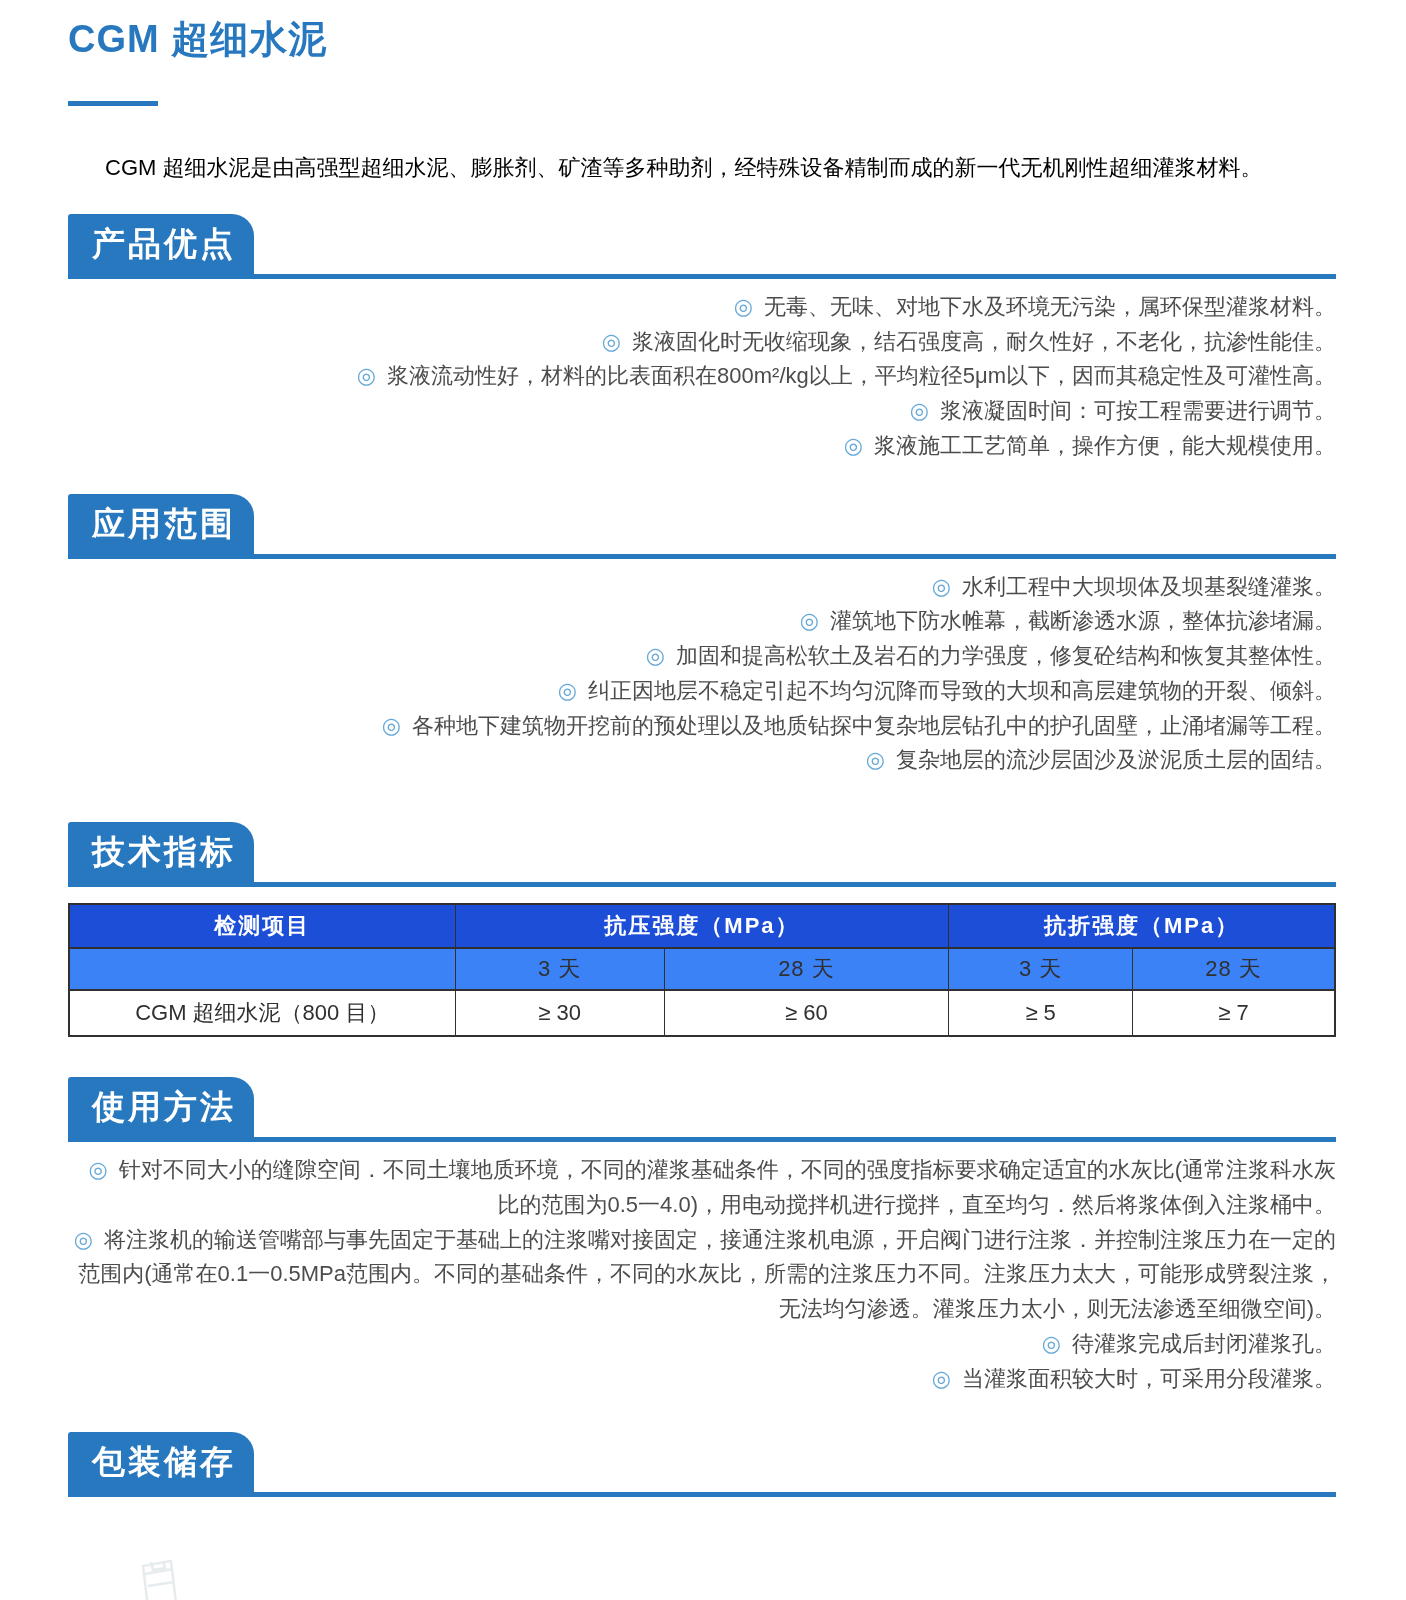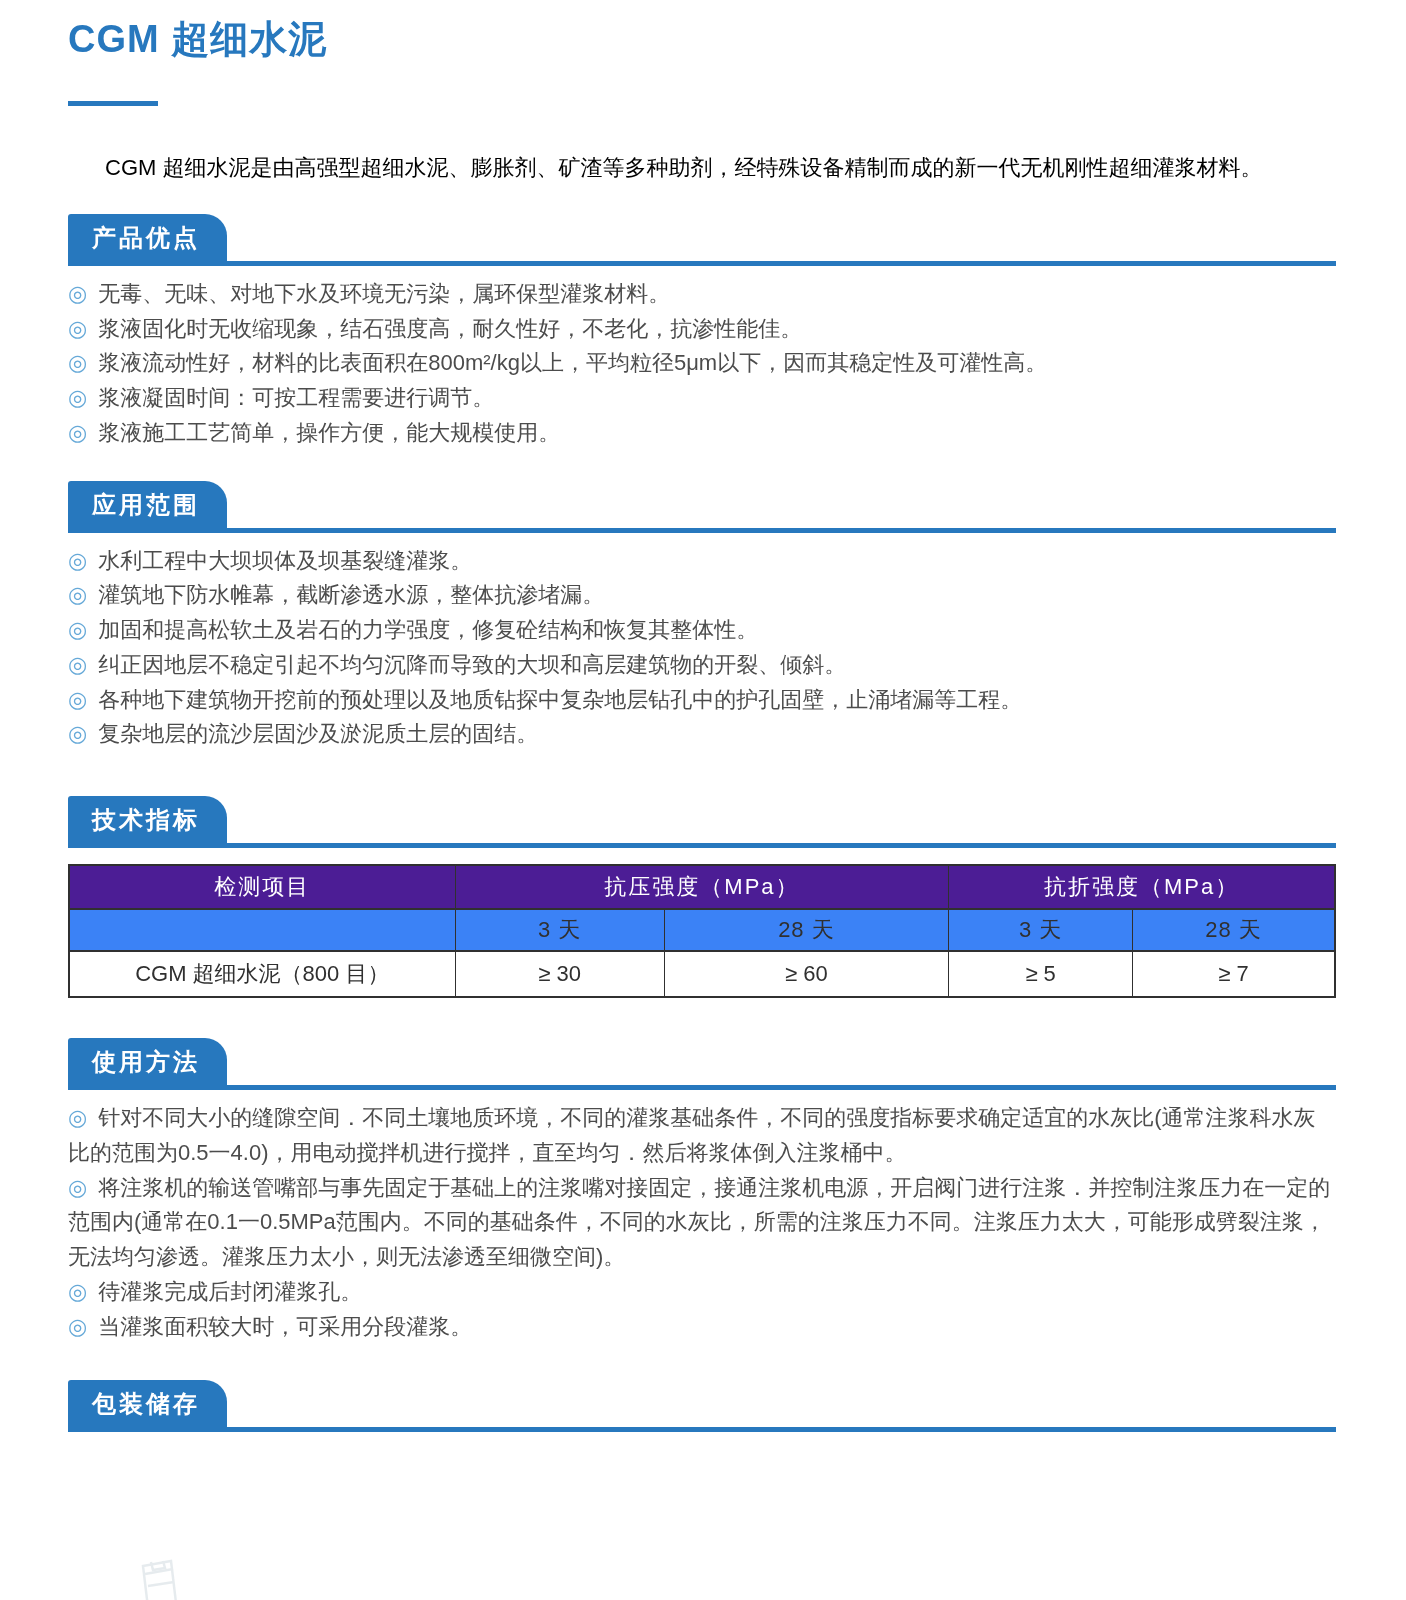--- a/index.html
+++ b/index.html
@@ -19,39 +19,39 @@
   .title-underline{width:90px;height:5px;background:#2778be;margin-top:36px;}
 
   
   .intro{margin-top:46px;font-size:22px;line-height:1.45;color:#000000;text-indent:37px;}
 
   
   .section{margin-top:30px;}
   .sec-head{border-bottom:5px solid #2778be;}
   .badge{
     display:inline-block;background:#2778be;color:#ffffff;
-    font-size:24px;font-weight:700;letter-spacing:3px;
-    padding:8px 27px 7px 24px;border-radius:3px 22px 0 0;
+    font-size:33px;font-weight:700;letter-spacing:3px;
+    padding:8px 18px 7px 24px;border-radius:3px 22px 0 0;
     vertical-align:bottom;
   }
 
   
-  .bullets{padding-top:11px;font-size:22px;line-height:1.58;color:#4c4c4c;}
+  .bullets{padding-top:11px;font-size:22px;line-height:1.58;color:#4c4c4c;text-align:right;}
   .bullets p{margin:0;}
   .bullet{color:#66a9d8;margin-right:11px;font-size:22px;}
 
   
   .spec-table{
     width:100%;border-collapse:collapse;margin-top:16px;
     text-align:center;font-size:22px;color:#303030;
     border:2px solid #303030;
   }
   .spec-table th,.spec-table td{border:1px solid #303030;}
   .spec-table .hdr th{
-    background:#4c1d95;color:#ffffff;font-weight:400;
+    background:#1d4ed8;color:#ffffff;font-weight:700;
     letter-spacing:2px;padding:6px 20px;border-bottom:2px solid #303030;
   }
   .spec-table .sub td{
     background:#3b82f6;padding:5px 20px;border-bottom:2px solid #303030;letter-spacing:1px;
   }
   .spec-table .data td{background:#ffffff;padding:7px 4px;}
 
   .s2{margin-top:30px;}
   .s3{margin-top:44px;}
   .s4{margin-top:40px;}

